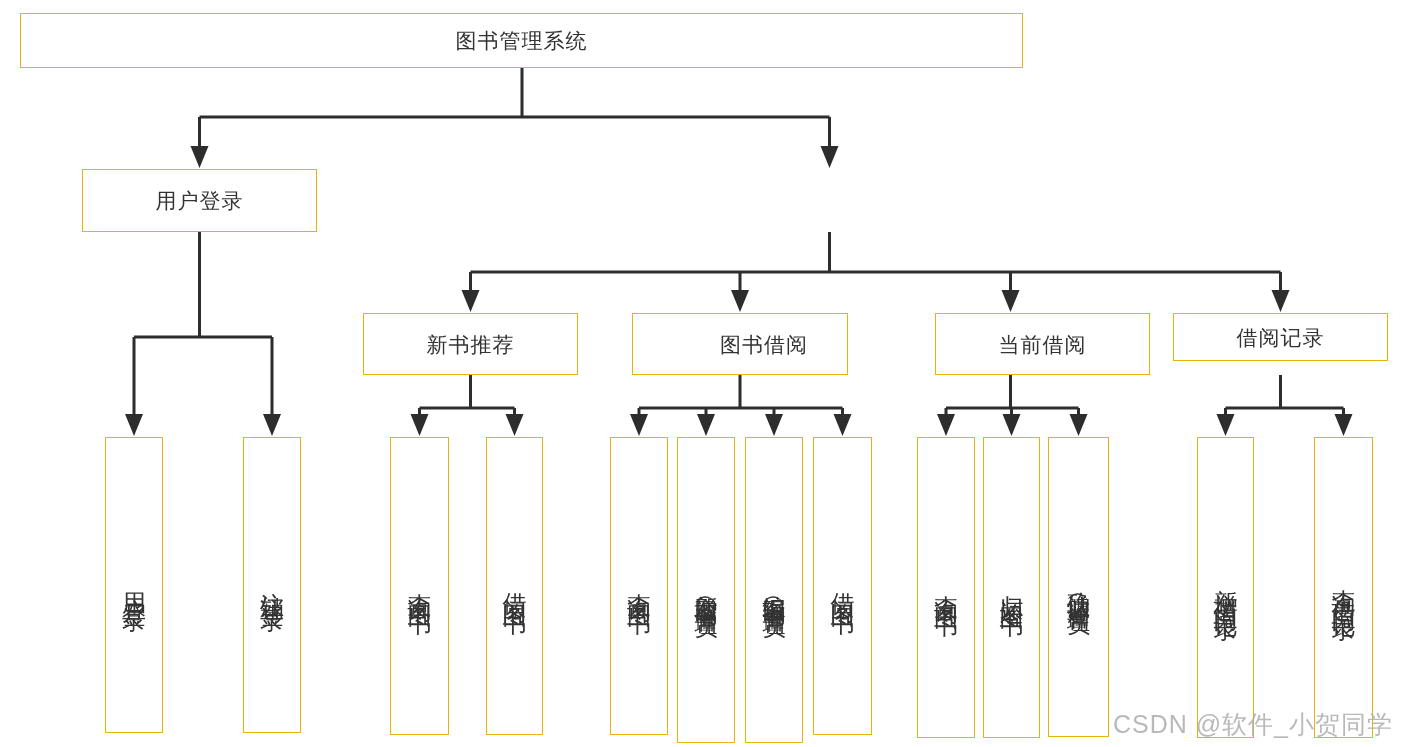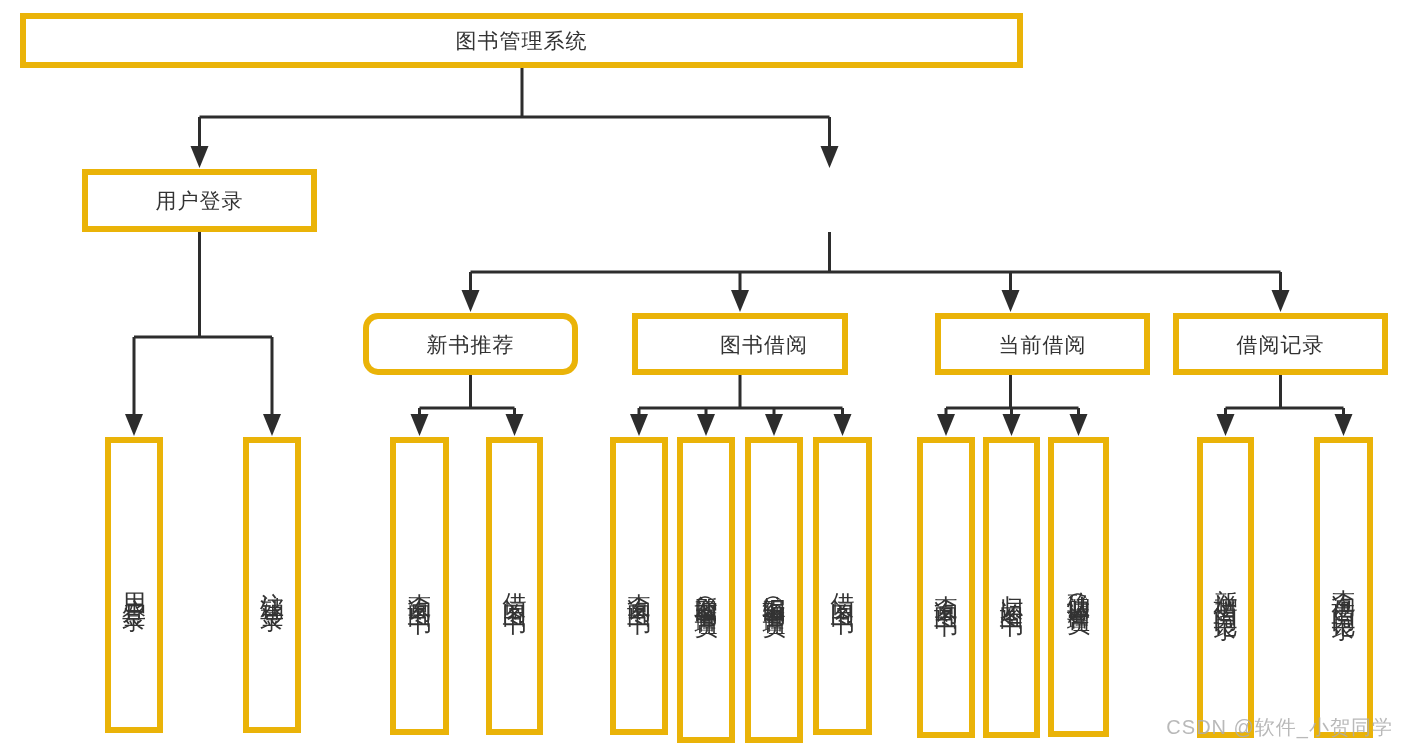--- a/index.html
+++ b/index.html
@@ -13,21 +13,21 @@
   }
   .wires {
     position: absolute;
     left: 0; top: 0;
     width: 1405px; height: 747px;
     z-index: 1;
   }
   .node {
     position: absolute;
     box-sizing: border-box;
-    border: 6px solid #eab308;
+    border: 1px solid #eab308;
     background: #ffffff;
     color: #333333;
     display: flex;
     align-items: center;
     justify-content: center;
     text-align: center;
     z-index: 2;
     line-height: 1;
   }
   .h-node { font-size: 21px; letter-spacing: 1px; }
@@ -36,21 +36,21 @@
     text-orientation: mixed;
     font-size: 24px;
     letter-spacing: 6px;
   }
   .v-node.tight { letter-spacing: 3px; font-size: 23px; }
   .watermark {
     position: absolute;
     right: 12px;
     bottom: 6px;
     z-index: 5;
-    font-size: 20px;
+    font-size: 25px;
     color: #adadad;
     opacity: 0.85;
     letter-spacing: 1px;
     white-space: nowrap;
   }
 </style>
 </head>
 <body>
 
 <div class="canvas">
@@ -106,30 +106,30 @@
   </svg>
 
   <div class="node h-node" style="left:20px; top:13px; width:1003px; height:55px;">
     <span>图书管理系统</span>
   </div>
 
   <div class="node h-node" style="left:82px; top:169px; width:235px; height:63px;">
     <span>用户登录</span>
   </div>
 
-  <div class="node h-node" style="left:363px; top:313px; width:215px; height:62px;border-radius:15px;">
+  <div class="node h-node" style="left:363px; top:313px; width:215px; height:62px;">
     <span>新书推荐</span>
   </div>
   <div class="node h-node" style="left:632px; top:313px; width:216px; height:62px;padding-left:48px;">
     <span>图书借阅</span>
   </div>
   <div class="node h-node" style="left:903px; top:313px; width:215px; height:62px;margin-left:32px;">
     <span>当前借阅</span>
   </div>
-  <div class="node h-node" style="left:1173px; top:313px; width:215px; height:62px;">
+  <div class="node h-node" style="left:1173px; top:313px; width:215px; height:48px;">
     <span>借阅记录</span>
   </div>
 
   <div class="node v-node" style="left:105px; top:437px; width:58px; height:296px;">
     <span>用户登录</span>
   </div>
   <div class="node v-node" style="left:243px; top:437px; width:58px; height:296px;">
     <span>注销登录</span>
   </div>
 

